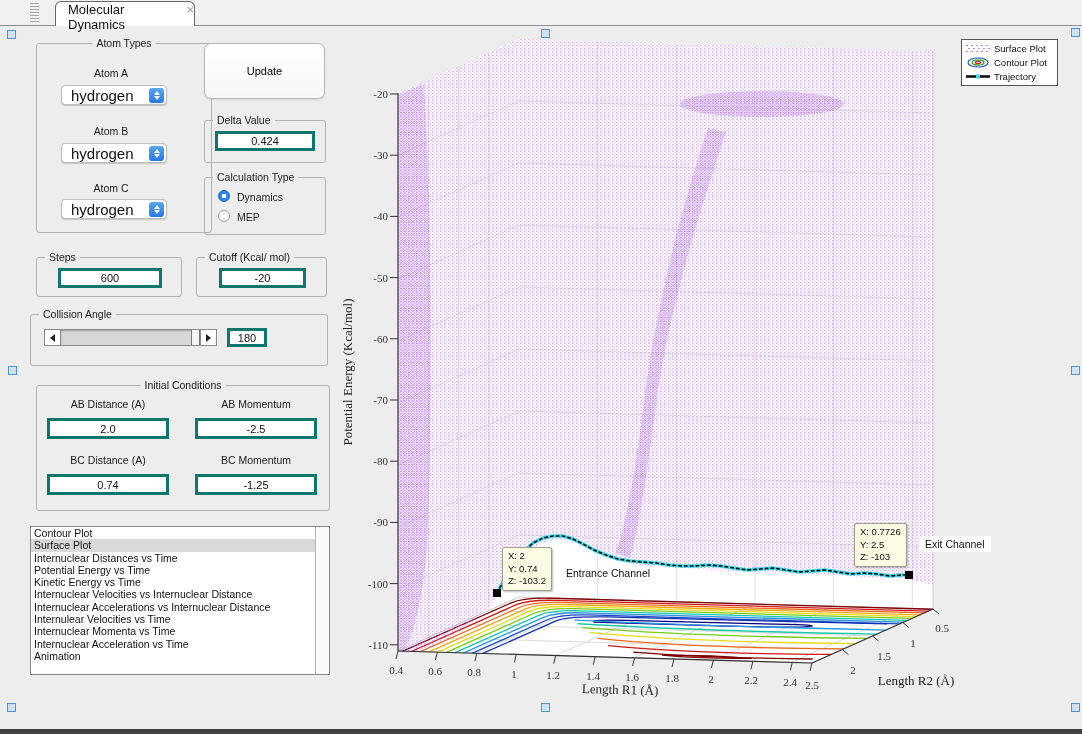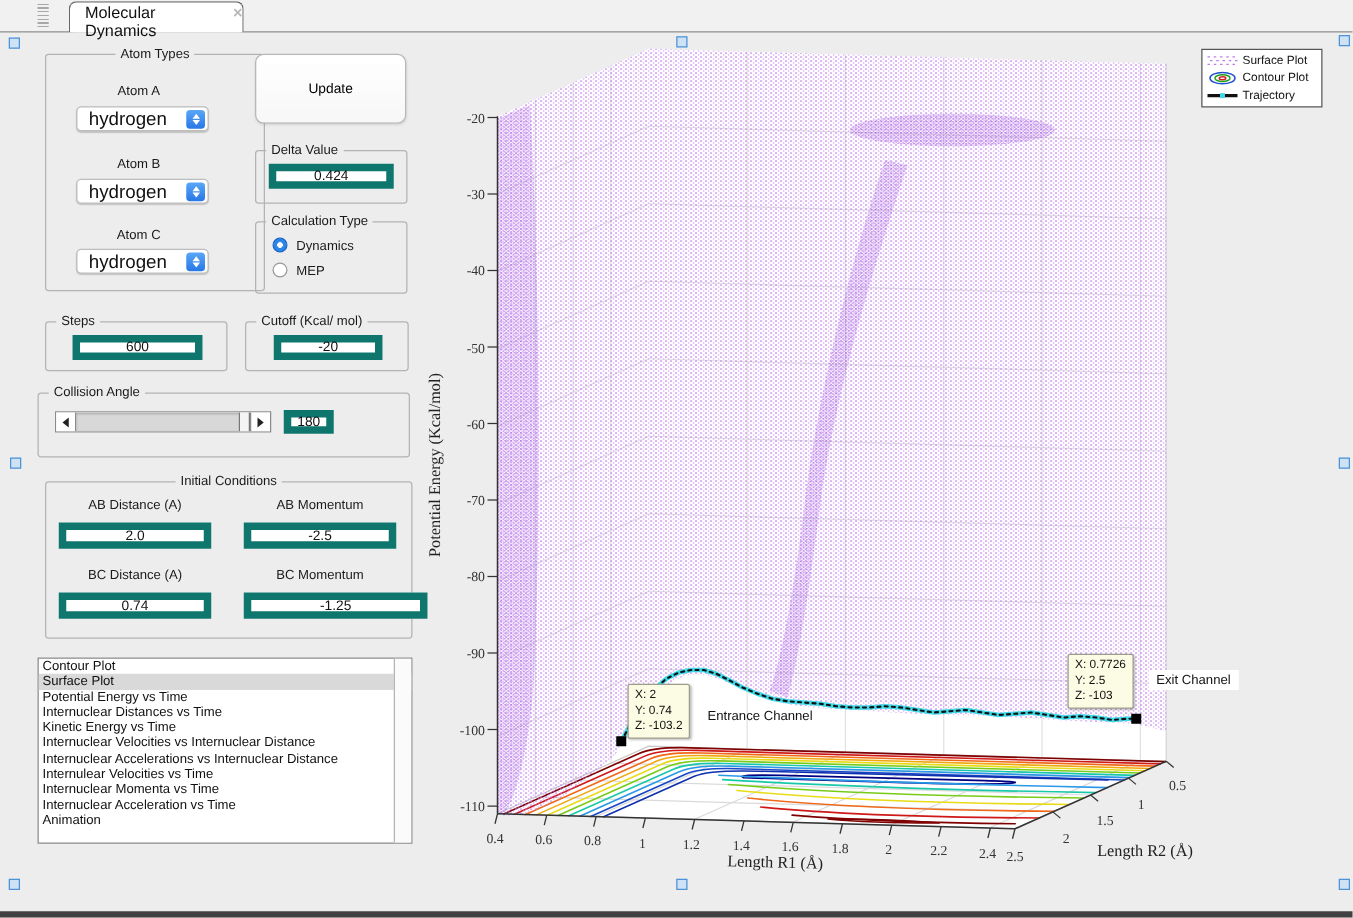--- a/index.html
+++ b/index.html
@@ -16,21 +16,21 @@
   .tab-close{margin-left:9px;color:#b9b9b9;font-size:13px;font-weight:bold}
   .statusbar{position:absolute;left:0;bottom:0;width:1082px;height:5px;background:#414141}
   .handle{position:absolute;width:7px;height:7px;background:#cde2f5;border:1px solid #4e93d6}
   
   .gbox{position:absolute;border:1px solid #b3b3b3;border-radius:3px;box-sizing:border-box}
   .glabel{position:absolute;top:-7px;left:8px;background:#ededed;padding:0 4px;
           font-size:10.5px;color:#1a1a1a;white-space:nowrap}
   .glabel.center{left:50%;transform:translateX(-50%)}
   .lbl{position:absolute;font-size:10.5px;color:#1a1a1a;white-space:nowrap}
   .lbl.c{text-align:center}
-  .edit{position:absolute;background:#fff;border:6px solid #0f766e;font-size:11px;
+  .edit{position:absolute;background:#fff;border:3px solid #0f766e;font-size:11px;
         text-align:center;color:#111;box-sizing:border-box;display:flex;align-items:center;justify-content:center}
   .btn{position:absolute;background:linear-gradient(#ffffff,#f7f7f7);border:1px solid #b7b7b7;
        border-radius:7px;font-size:11px;display:flex;align-items:center;justify-content:center;
        box-shadow:0 1px 2px rgba(0,0,0,.10)}
   .dd{position:absolute;height:20px;background:#fff;border:1px solid #bdbdbd;border-radius:4px;
       box-shadow:0 1px 1px rgba(0,0,0,.18);font-size:15px;display:flex;align-items:center;box-sizing:border-box}
   .dd-val{flex:1;padding-left:9px}
   .dd-btn{width:15px;height:15px;margin-right:2px;border-radius:3px;
           background:linear-gradient(#5aa7f7,#2777e6);display:flex;flex-direction:column;
           align-items:center;justify-content:center;gap:1px}
@@ -380,28 +380,28 @@
 
 <div class="gbox" style="left:36px;top:385px;width:294px;height:126px">
   <span class="glabel center">Initial Conditions</span>
   <span class="lbl c" style="left:10px;top:12px;width:122px">AB Distance (A)</span>
   <div class="edit" style="left:10px;top:32px;width:122px;height:21px">2.0</div>
   <span class="lbl c" style="left:158px;top:12px;width:122px">AB Momentum</span>
   <div class="edit" style="left:158px;top:32px;width:122px;height:21px">-2.5</div>
   <span class="lbl c" style="left:10px;top:68px;width:122px">BC Distance (A)</span>
   <div class="edit" style="left:10px;top:88px;width:122px;height:21px">0.74</div>
   <span class="lbl c" style="left:158px;top:68px;width:122px">BC Momentum</span>
-  <div class="edit" style="left:158px;top:88px;width:147px;height:21px">-1.25</div>
+  <div class="edit" style="left:158px;top:88px;width:122px;height:21px">-1.25</div>
 </div>
 
 <div class="listbox" style="left:30px;top:526px;width:300px;height:149px">
   <div class="li">Contour Plot</div>
   <div class="li sel">Surface Plot</div>
+  <div class="li">Internuclear Distances vs Time</div>
   <div class="li">Potential Energy vs Time</div>
-  <div class="li">Internuclear Distances vs Time</div>
   <div class="li">Kinetic Energy vs Time</div>
   <div class="li">Internuclear Velocities vs Internuclear Distance</div>
   <div class="li">Internuclear Accelerations vs Internuclear Distance</div>
   <div class="li">Internulear Velocities vs Time</div>
   <div class="li">Internuclear Momenta vs Time</div>
   <div class="li">Internuclear Acceleration vs Time</div>
   <div class="li">Animation</div>
   <div class="lb-scroll"></div>
 </div>
 

